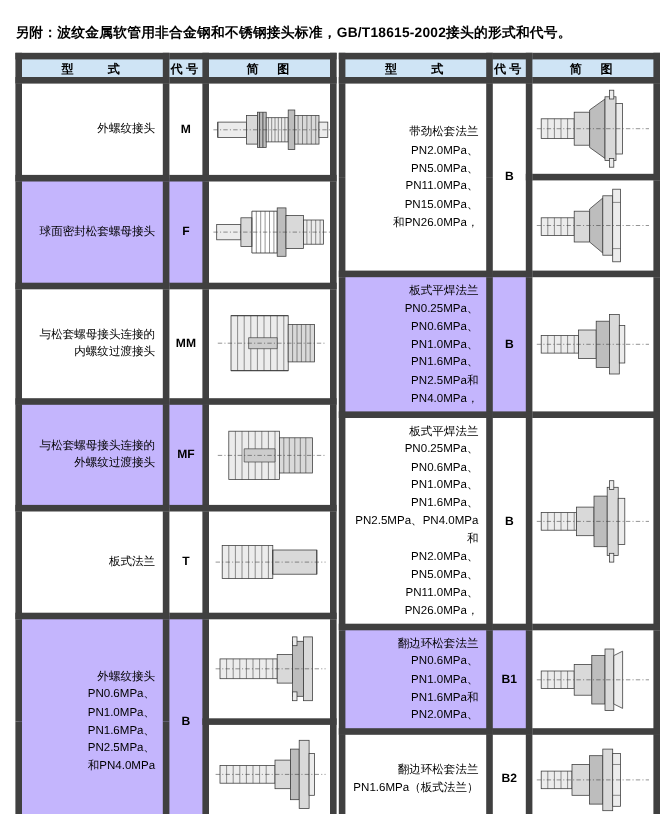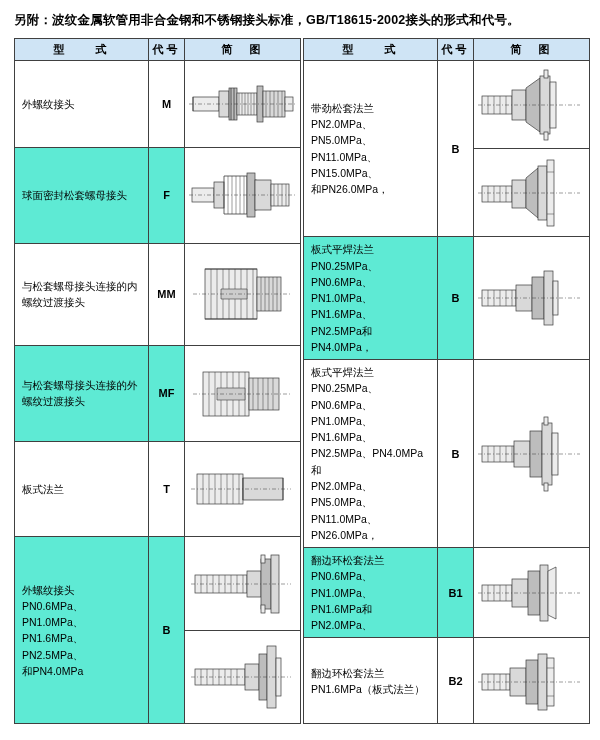--- a/index.html
+++ b/index.html
@@ -4,21 +4,21 @@
 <style>
   * { box-sizing: border-box; }
   html, body { margin:0; padding:0; }
   body {
     width:600px; height:740px;
     background:#ffffff;
     font-family:"Liberation Sans", sans-serif;
     color:#000;
     overflow:hidden;
   }
-  .page { position:relative; width:600px; height:552px; padding:0; }
+  .page { position:relative; width:600px; height:552px; padding:0;margin-top:10px; }
   .title {
     font-size:12.5px;
     font-weight:bold;
     padding:12px 14px 10px 14px;
     line-height:1.3;
     letter-spacing:0.2px;
   }
   .tables {
     display:flex;
     width:572px;
@@ -26,48 +26,48 @@
     gap:0;
   }
   table {
     border-collapse:collapse;
     table-layout:fixed;
   }
   table.left { width:286px; }
   table.right { width:286px; }
   table.right { margin-left:2px; }
   th, td {
-    border:1px solid #404040;
+    border:6px solid #404040;
     vertical-align:middle;
     padding:0;
   }
   thead th {
     background:#cfe4f5;
     height:22px;
     font-size:11px;
     font-weight:bold;
     text-align:center;
     letter-spacing:3px;
   }
   .c-type { width:134px; }
   .c-code { width:36px; }
   .c-fig  { width:116px; }
   td.type {
     font-size:10.5px;
     line-height:1.55;
     padding:4px 7px;
-    text-align:left;
+    text-align:right;
   }
   td.code {
     text-align:center;
     font-size:11px;
     font-weight:bold;
   }
   td.fig { background:#ffffff; text-align:center; }
-  .hl { background:#5eead4; }
+  .hl { background:#c4b5fd; }
   .wt { background:#ffffff; }
 
   
   .figbox { width:114px; height:100%; display:flex; align-items:center; justify-content:center; }
   svg { display:block; }
   .ln { stroke:#3b3b3b; stroke-width:0.8; fill:none; }
   .lnt { stroke:#3b3b3b; stroke-width:0.5; fill:none; }
   .fl-grey { fill:#d9d9d9; stroke:#3b3b3b; stroke-width:0.7; }
   .fl-lgrey { fill:#ececec; stroke:#3b3b3b; stroke-width:0.7; }
   .fl-dgrey { fill:#bdbdbd; stroke:#3b3b3b; stroke-width:0.7; }

